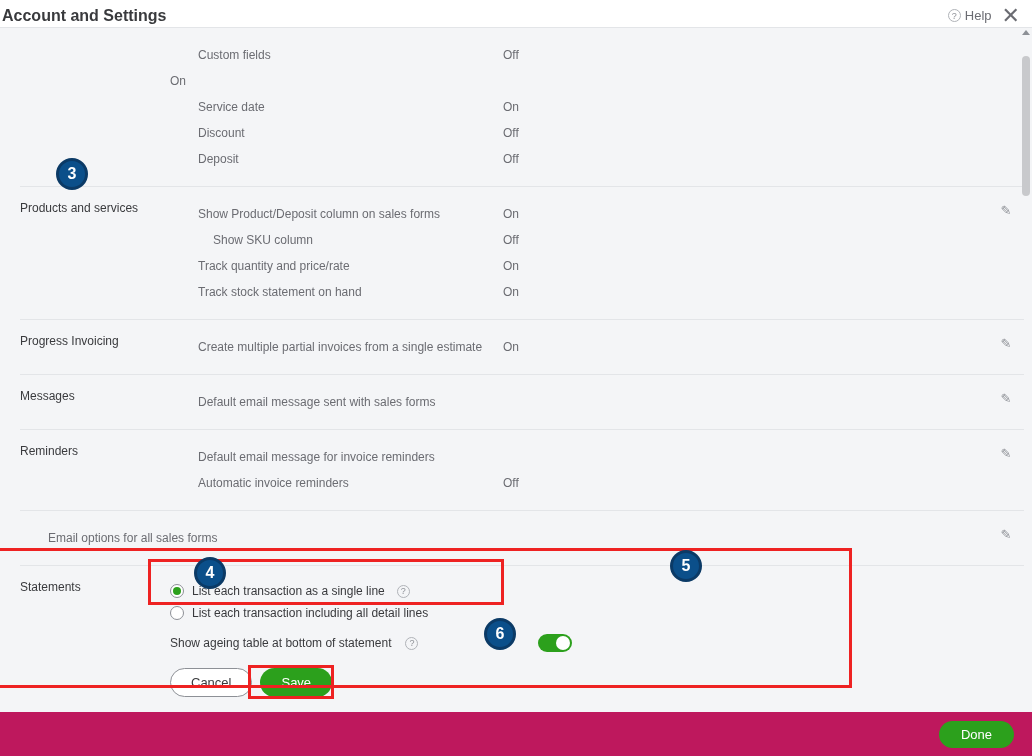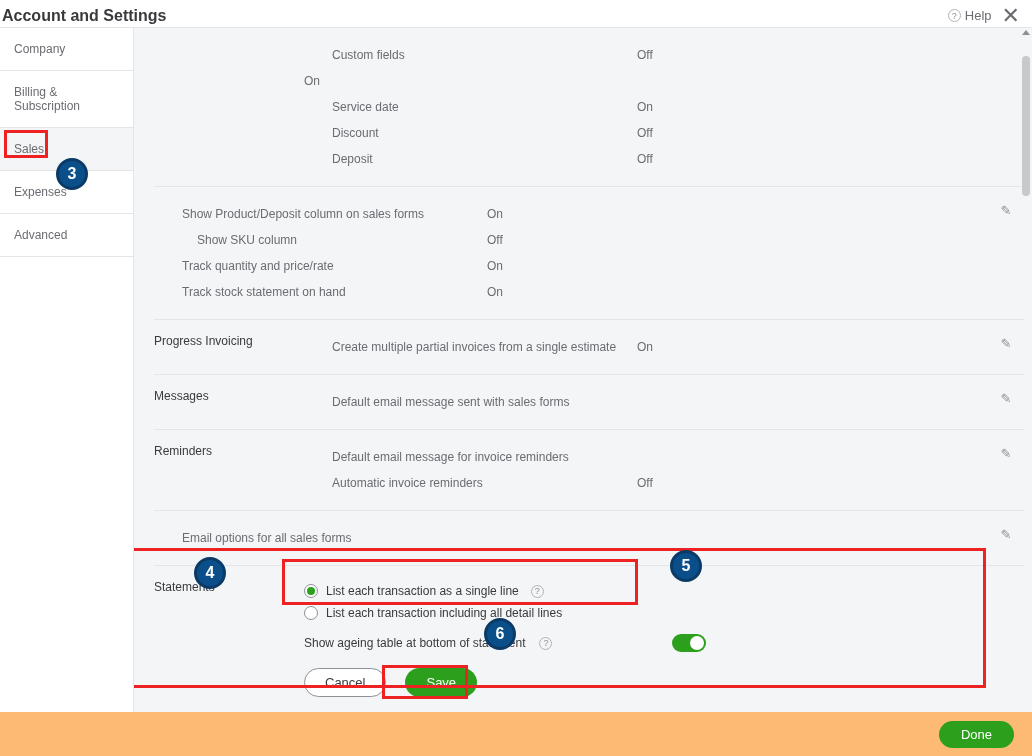--- a/index.html
+++ b/index.html
@@ -40,57 +40,47 @@
 
 .radio-row { display: flex; align-items: center; gap: 8px; font-size: 12px; color: #393a3d; min-height: 22px;}
 .radio { width: 14px; height: 14px; border: 1px solid #8d9096; border-radius: 50%; display:flex; align-items:center; justify-content:center; background:#fff;}
 .radio.checked .dot { width:8px; height:8px; border-radius:50%; background:#2ca01c;}
 .q-icon { width:13px; height:13px; border:1px solid #b0b3b8; border-radius:50%; display:inline-flex; align-items:center; justify-content:center; font-size:9px; color:#8d9096; margin-left:4px;}
 
 .toggle-row { display:flex; align-items:center; gap:10px; font-size:12px; color:#393a3d; margin-top:10px;}
 .toggle { width:34px; height:18px; border-radius:10px; background:#2ca01c; position:relative; margin-left: 110px;}
 .toggle .knob { width:14px; height:14px; border-radius:50%; background:#fff; position:absolute; top:2px; right:2px;}
 
-.btn-row { display:flex; gap:19px; margin-top:16px;}
+.btn-row { display:flex; gap:8px; margin-top:16px;}
 .btn { padding: 6px 20px; border-radius: 16px; font-size:13px; cursor:pointer; border:1px solid transparent;}
 .btn-cancel { background:#fff; border:1px solid #8d9096; color:#393a3d;}
 .btn-save { background:#2ca01c; color:#fff; font-weight:500;}
 .red-box-save { position:absolute; border:3px solid #e22; pointer-events:none;}
 
 .footer-links { text-align:center; font-size:11px; color:#6b6c72; padding:18px 0; }
-.footer-bar { position:absolute; bottom:0; left:0; right:0; height:44px; background:#fdba74; display:flex; align-items:center; justify-content:flex-end; padding-right:18px;}
+.footer-bar { position:absolute; bottom:0; left:0; right:0; height:44px; background:#be185d; display:flex; align-items:center; justify-content:flex-end; padding-right:18px;}
 .done-btn { background:#2ca01c; color:#fff; padding:6px 22px; border-radius:16px; font-size:13px; cursor:pointer;}
 
 .callout { position:absolute; width:32px; height:32px; border-radius:50%; background:#0b4f8a; border:3px solid #0b3a66; color:#fff; font-weight:700; font-size:16px; display:flex; align-items:center; justify-content:center; pointer-events:none; z-index:50;}
 </style>
 </head>
 <body>
 
 <div class="header">
   <div class="header-title">Account and Settings</div>
   <div class="header-right">
     <div class="help-link">
       <span class="q-icon">?</span>
       <span>Help</span>
     </div>
     <div class="close-x">✕</div>
   </div>
 </div>
 
 <div class="body-row">
-  <div class="sidebar">
-    <div class="sidebar-item">Company</div>
-    <div class="sidebar-item">Billing &amp; Subscription</div>
-    <div class="sidebar-item active">
-      <span>Sales</span>
-      <div class="red-box-tab"></div>
-    </div>
-    <div class="sidebar-item">Expenses</div>
-    <div class="sidebar-item">Advanced</div>
-  </div>
 
   <div class="main">
 
     <div class="section first">
       <div class="section-label"></div>
       <div class="section-body">
         <div class="row">
             <div class="row-label">Custom fields</div>
             <div class="row-value">Off</div>
           </div>
@@ -107,20 +97,21 @@
           </div>
         <div class="row">
             <div class="row-label">Deposit</div>
             <div class="row-value">Off</div>
           </div>
       </div>
       <div class="edit-col"></div>
     </div>
 
     <div class="section">
+      <div class="section-label">Products and services</div>
       <div class="section-body">
         <div class="row">
             <div class="row-label">Show Product/Deposit column on sales forms</div>
             <div class="row-value">On</div>
           </div>
         <div class="row">
             <div class="row-label indent">Show SKU column</div>
             <div class="row-value">Off</div>
           </div>
         <div class="row">

